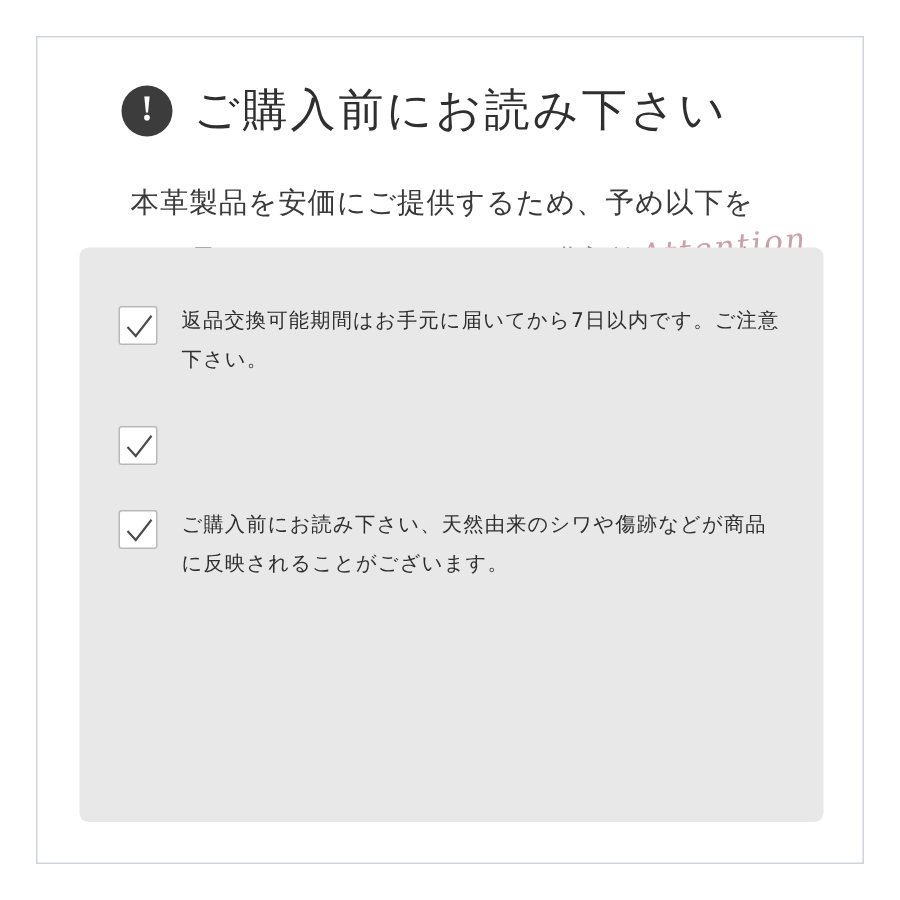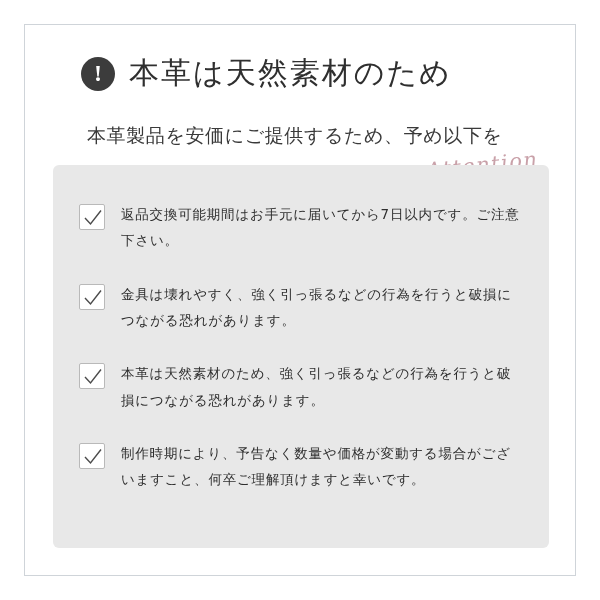--- a/index.html
+++ b/index.html
@@ -150,21 +150,21 @@
 </style>
 </head>
 <body>
 
 <div class="page">
   <div class="frame">
     <div class="inner">
 
       <div class="header">
         <div class="excl-icon">!</div>
-        <div class="title">本革は天然素材のため</div>
+        <div class="title">ご購入前にお読み下さい</div>
       </div>
 
       <div class="lead">本革製品を安価にご提供するため、予め以下をご了承いただいております。ご購入前にご一読くださいませ</div>
 
       <div class="script">Attention</div>
 
       <div class="panel">
         <div class="checklist">
 
           <div class="check-row">
@@ -175,40 +175,31 @@
             </div>
             <div class="check-text">返品交換可能期間はお手元に届いてから7日以内です。ご注意下さい。</div>
           </div>
 
           <div class="check-row">
             <div class="checkbox">
               <svg width="20" height="20" viewBox="0 0 20 20" aria-hidden="true">
                 <path d="M2 10 L7.5 16 L18 2.5" fill="none" stroke="#4b4b4b" stroke-width="1.4"></path>
               </svg>
             </div>
-            <div class="check-text">金具は壊れやすく、強く引っ張るなどの行為を行うと破損につながる恐れがあります。</div>
           </div>
 
           <div class="check-row">
             <div class="checkbox">
               <svg width="20" height="20" viewBox="0 0 20 20" aria-hidden="true">
                 <path d="M2 10 L7.5 16 L18 2.5" fill="none" stroke="#4b4b4b" stroke-width="1.4"></path>
               </svg>
             </div>
-            <div class="check-text">本革は天然素材のため、強く引っ張るなどの行為を行うと破損につながる恐れがあります。</div>
+            <div class="check-text">ご購入前にお読み下さい、天然由来のシワや傷跡などが商品に反映されることがございます。</div>
           </div>
 
 
-          <div class="check-row">
-            <div class="checkbox">
-              <svg width="20" height="20" viewBox="0 0 20 20" aria-hidden="true">
-                <path d="M2 10 L7.5 16 L18 2.5" fill="none" stroke="#4b4b4b" stroke-width="1.4"></path>
-              </svg>
-            </div>
-            <div class="check-text">制作時期により、予告なく数量や価格が変動する場合がございますこと、何卒ご理解頂けますと幸いです。</div>
-          </div>
 
         </div>
       </div>
 
     </div>
   </div>
 </div>
 
 </body></html>

